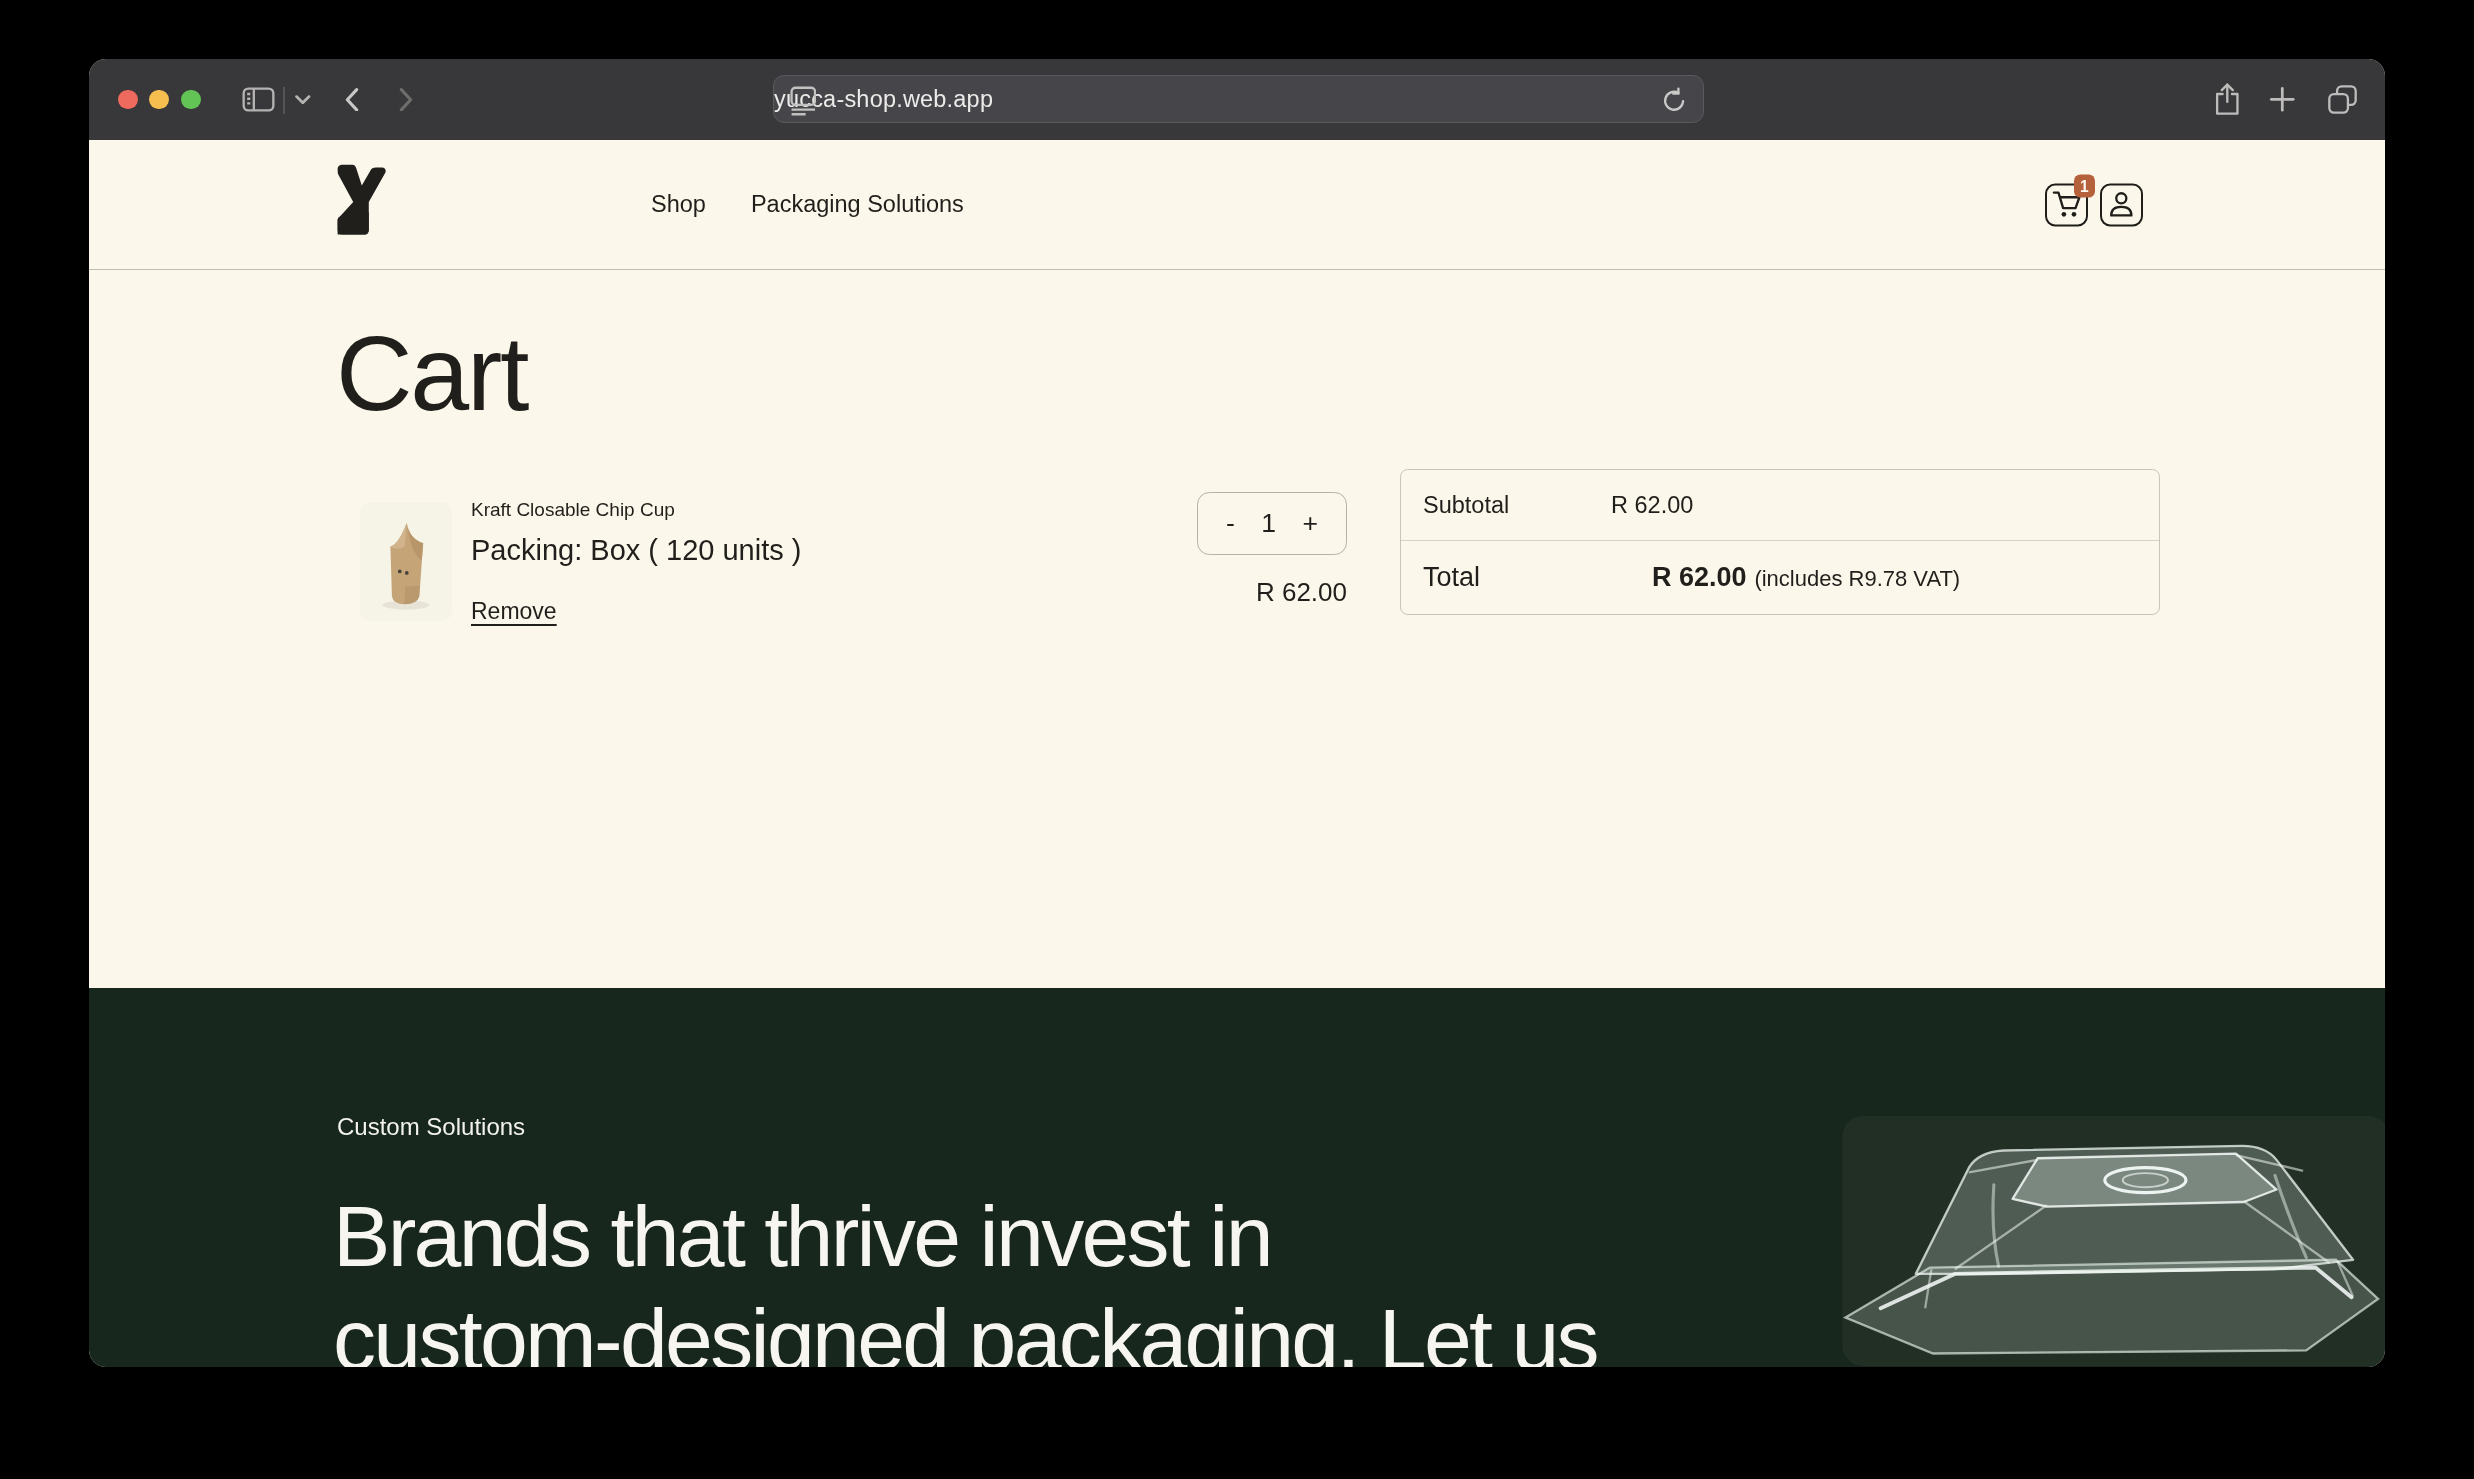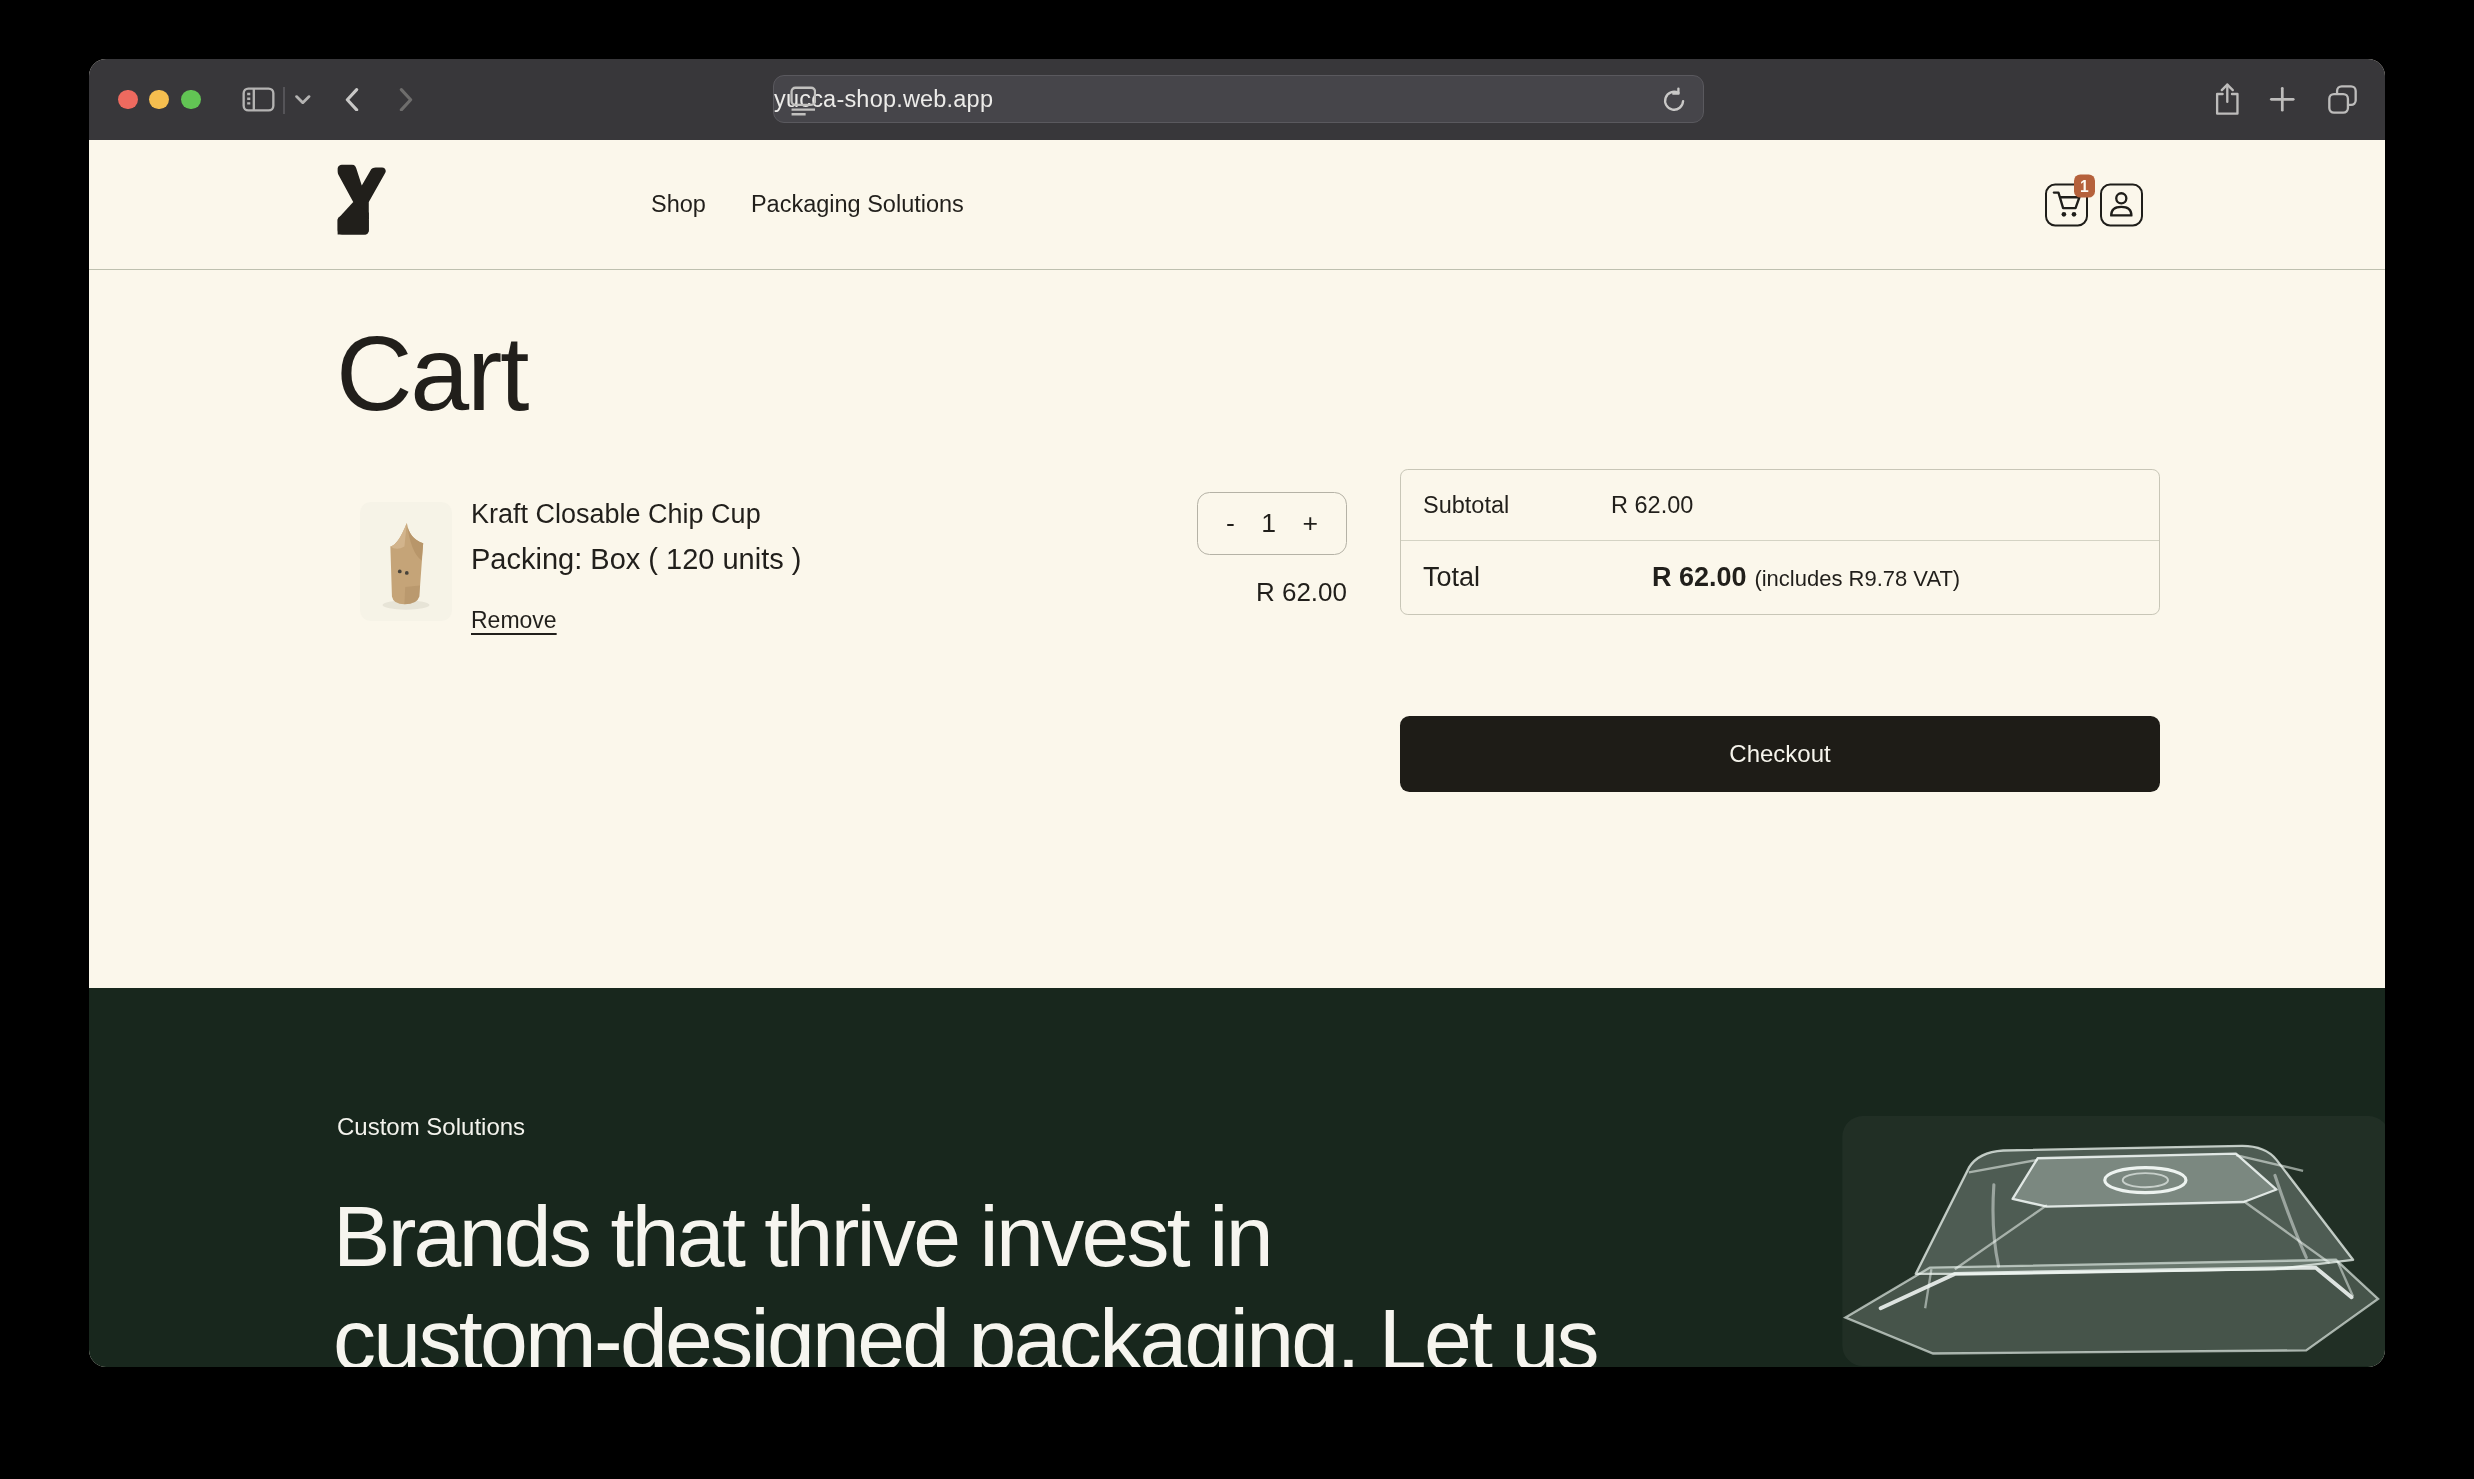--- a/index.html
+++ b/index.html
@@ -39,21 +39,21 @@
            background:#B5613B; border-radius:6.3px; color:#FDF9F1; font-size:15.6px; font-weight:600;
            display:flex; align-items:center; justify-content:center; }
 
   
   .main { position:relative; flex:1 1 auto; background:#FBF7EB;padding-left:17px; }
   .cart-title { position:absolute; left:247px; top:43px; font-size:106px; letter-spacing:-2.3px;
                 color:#211F1B; font-weight:400; }
   .item-thumb { position:absolute; left:271px; top:232px; width:92px; height:119px;
                 background:#F6F3E7; border-radius:11px; display:flex; align-items:center; justify-content:center; }
   .item-info { position:absolute; left:382px; top:229px; color:#211F1B; }
-  .item-name { font-size:27px; font-weight:500; margin-bottom:12.5px; }
+  .item-name { font-size:19px; font-weight:500; margin-bottom:12.5px; }
   .item-pack { font-size:29px; font-weight:400; margin-bottom:31px; }
   .item-remove { font-size:23px; color:#211F1B; text-decoration:underline; text-underline-offset:4.7px; cursor:pointer; }
   .stepper { position:absolute; left:1108px; top:222px; width:150px; height:63px;
              border:1.6px solid #B5B2A6; border-radius:12.5px; background:transparent;
              display:flex; align-items:center; justify-content:space-between; padding:0 28px;
              font-size:26.6px; color:#211F1B; }
   .stepper .qty { font-size:26.6px; }
   .stepper button { background:none; border:none; font-size:26.6px; color:#211F1B; cursor:pointer; font-family:inherit; }
   .item-price { position:absolute; left:1108px; top:307px; width:150px; text-align:right;
                 font-size:26px; color:#211F1B; }
@@ -223,21 +223,20 @@
         <div class="srow">
           <span class="slabel">Subtotal</span>
           <span class="svalue">R 62.00</span>
         </div>
         <div class="srow total">
           <span class="slabel">Total</span>
           <span class="svalue"><b>R 62.00</b><span class="note">(includes R9.78 VAT)</span></span>
         </div>
       </div>
 
-      <button class="checkout">Checkout</button>
     </div>
 
     <div class="footer">
       <div class="eyebrow">Custom Solutions</div>
       <div class="headline">
         <div>Brands that thrive invest in</div>
         <div>custom-designed packaging. Let us</div>
       </div>
       <svg class="foot-art" viewBox="0 0 700 324">
         <rect x="6" y="4" width="700" height="320" rx="26" fill="rgba(255,255,255,0.04)"></rect>

